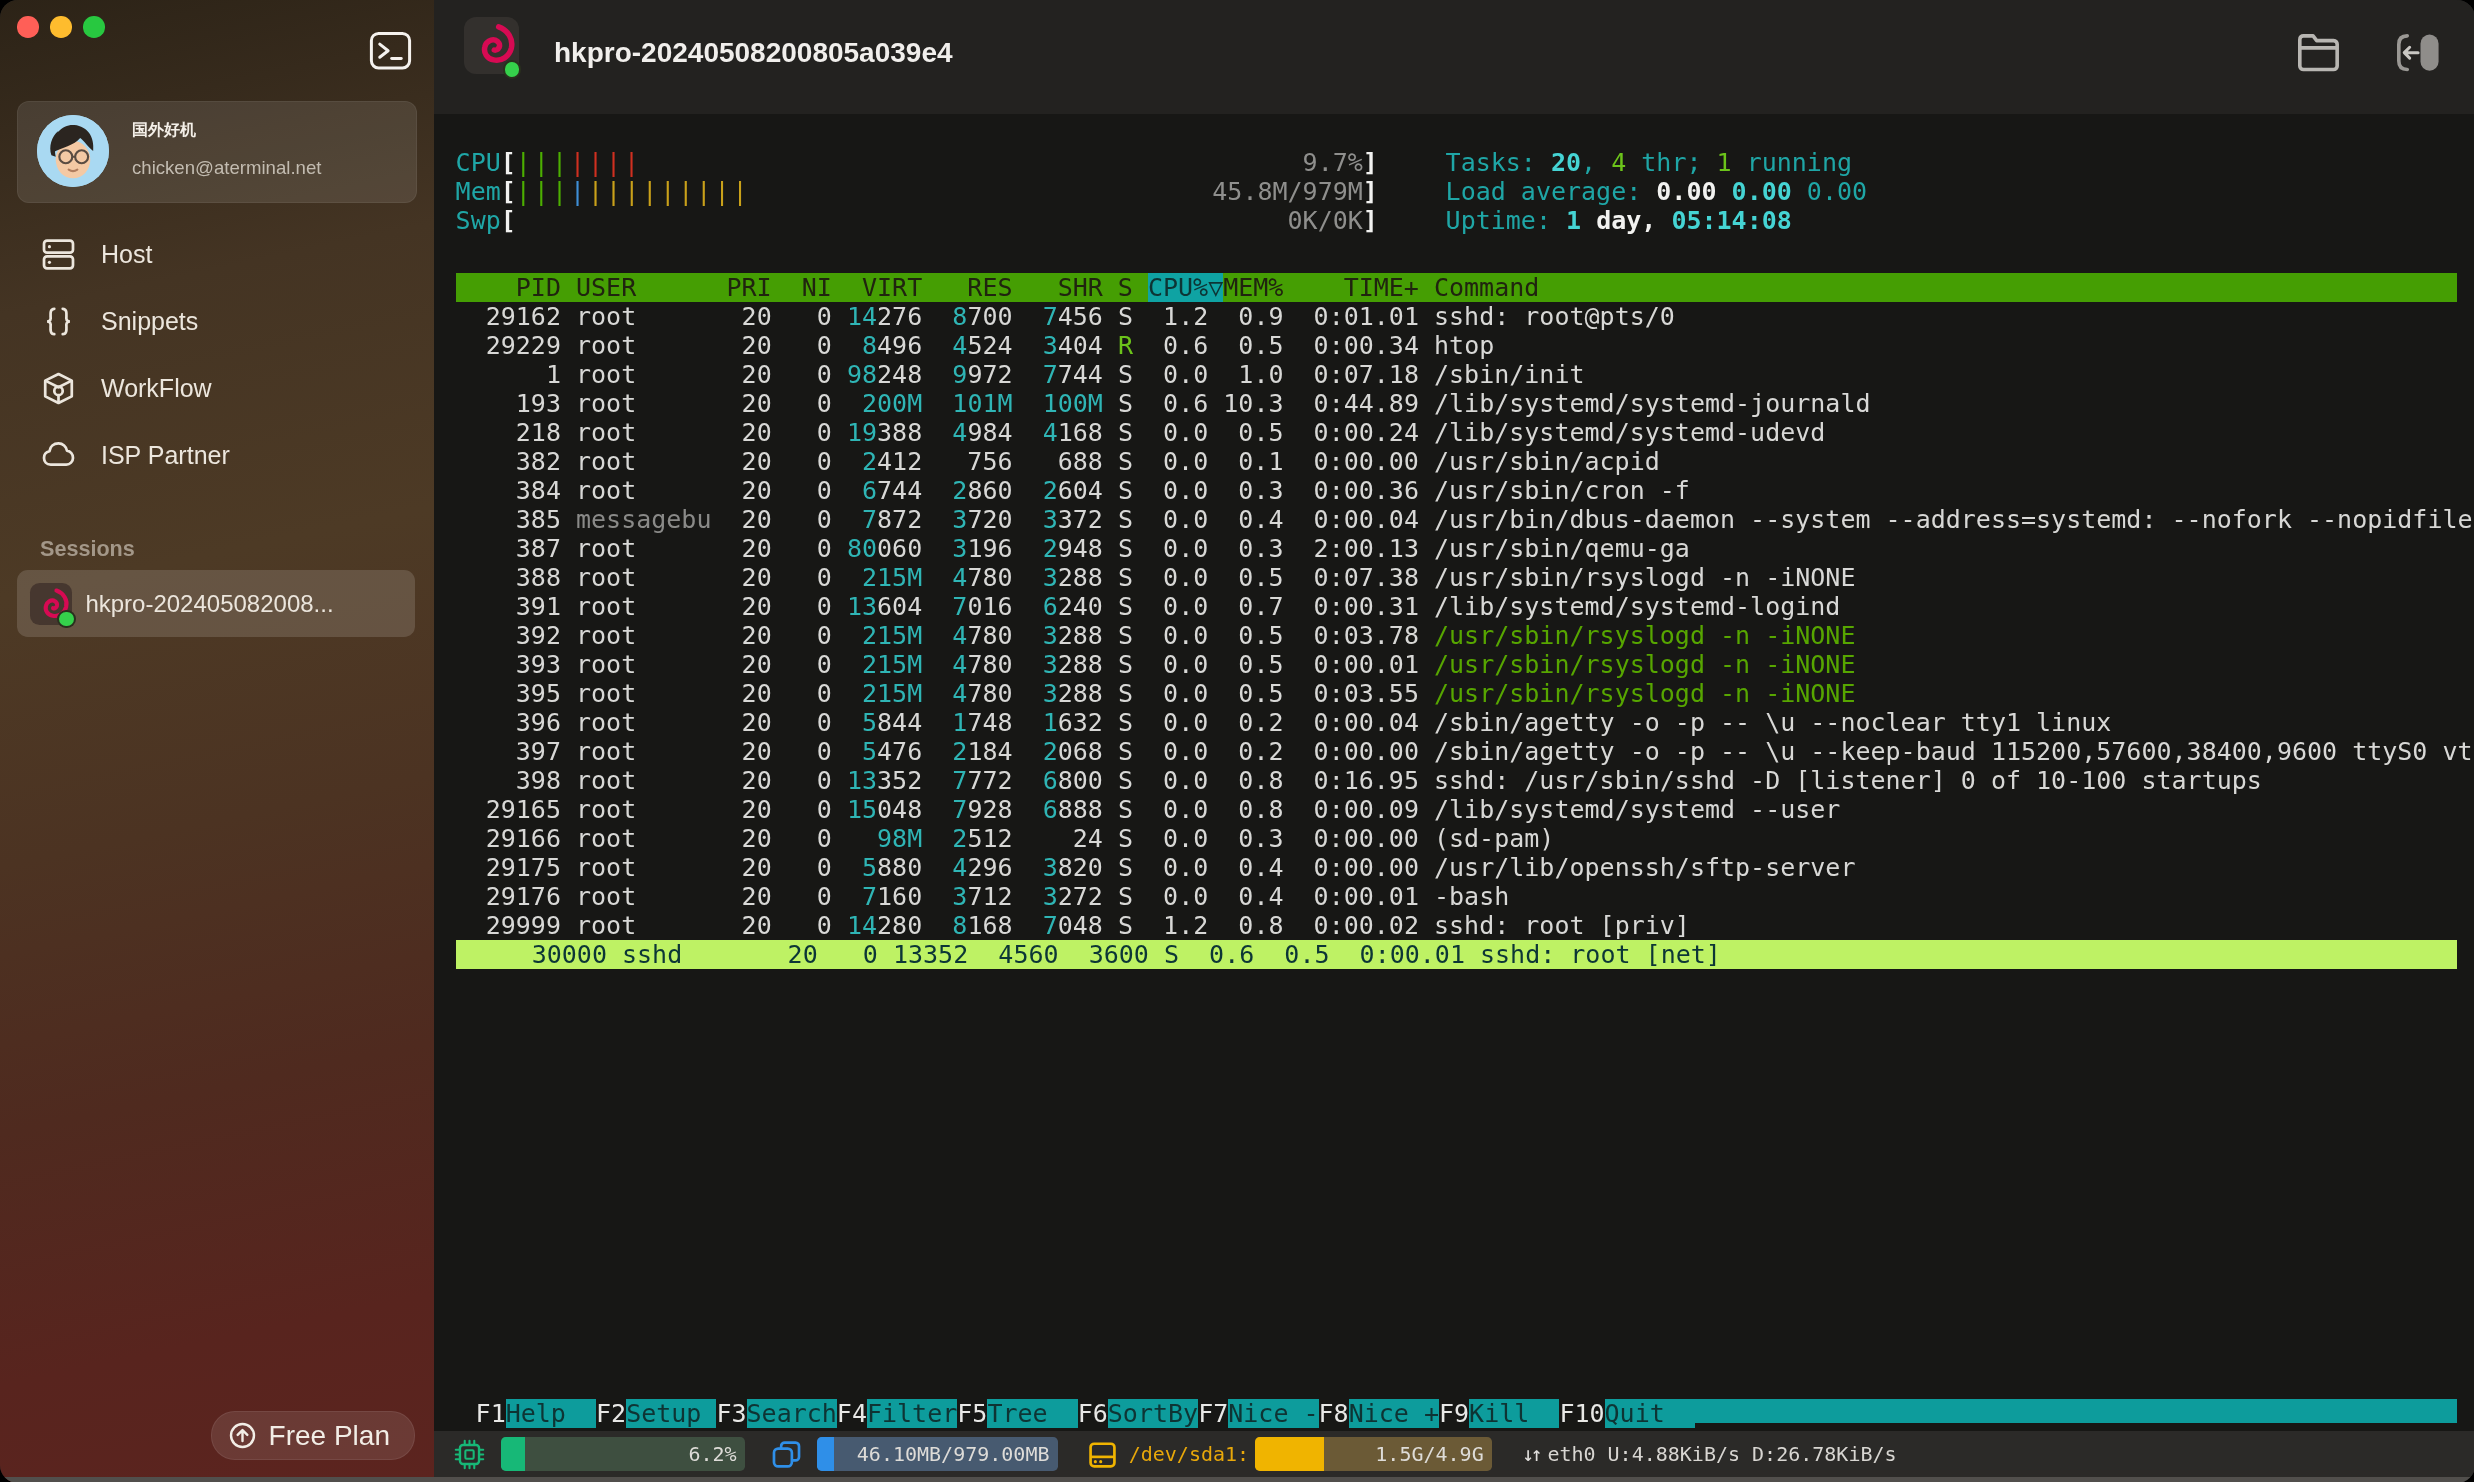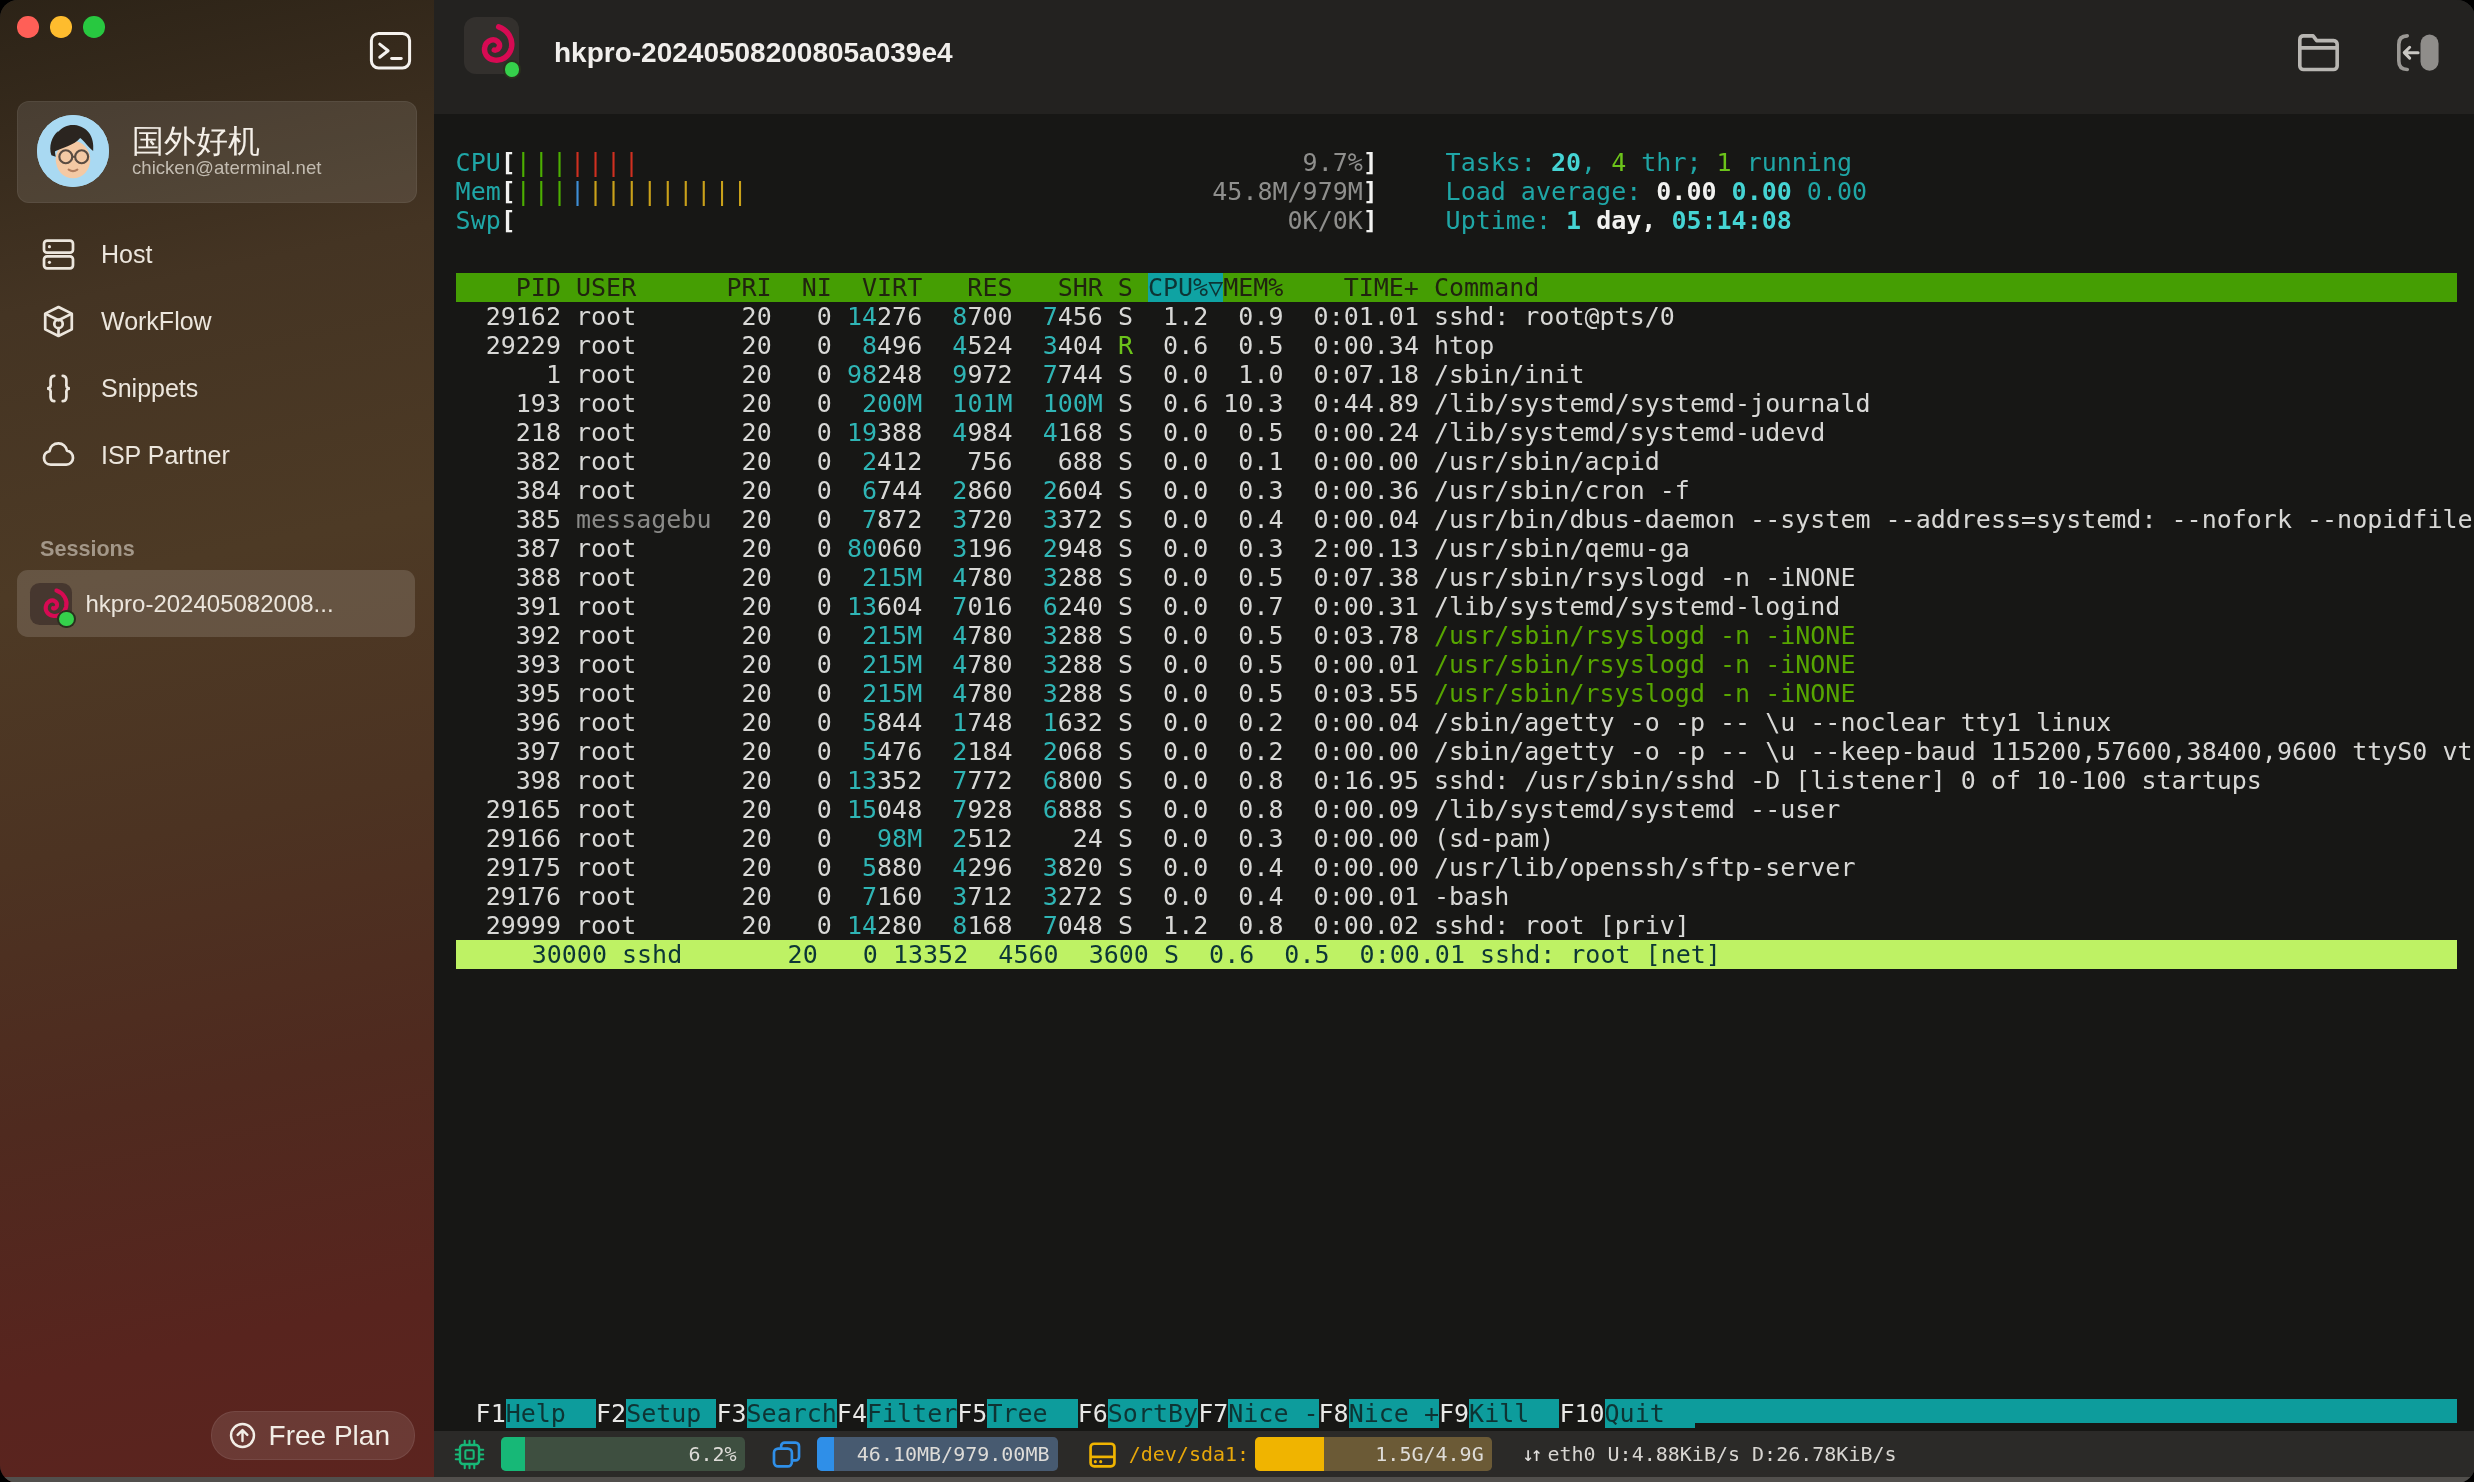--- a/index.html
+++ b/index.html
@@ -9,21 +9,21 @@
   
   .sidebar{position:absolute;left:0;top:0;width:434px;height:100%;
     background:linear-gradient(168deg,#2c2317 0%,#443423 20%,#4d3a25 38%,#4c3322 55%,#4f2a1f 72%,#58241e 88%,#5c241f 100%);}
   .traffic{position:absolute;top:16px;left:17px;display:flex;gap:11.4px;}
   .tl{width:21.6px;height:21.6px;border-radius:50%;}
   .tl.red{background:#ff5f57;} .tl.yellow{background:#febc2e;} .tl.green{background:#28c840;}
   .term-toggle{position:absolute;top:31px;right:21.6px;width:43px;height:40px;}
   .profile-card{position:absolute;left:17px;top:101px;width:398px;height:100px;border-radius:12px;
     background:rgba(255,255,255,.10);border:0.6px solid rgba(255,255,255,.06);}
   .avatar{position:absolute;left:19px;top:13.2px;width:72px;height:72px;border-radius:50%;overflow:hidden;background:#a9d9f2;}
-  .p-name{position:absolute;left:114px;top:18px;font-size:32px;font-weight:400;color:#f4efe8;}
+  .p-name{position:absolute;left:114px;top:18px;font-size:16px;font-weight:700;color:#f4efe8;}
   .p-email{position:absolute;left:114px;top:55px;font-size:18.6px;color:#c3bcb1;}
   .menu{position:absolute;left:17px;top:221px;width:398px;}
   .menu-item{display:flex;align-items:center;height:67px;padding-left:24px;gap:25px;border-radius:9.6px;cursor:default;}
   .menu-item .mi-icon{width:35px;height:35px;flex:0 0 35px;}
   .menu-item .mi-label{font-size:25px;color:#ece6dd;}
   .sessions-label{position:absolute;left:40px;top:536px;font-size:21.6px;font-weight:600;color:#a39788;}
   .session-item{position:absolute;left:17px;top:570px;width:398px;height:67px;border-radius:10.8px;
     background:rgba(255,255,255,.14);display:flex;align-items:center;}
   .sess-ic{position:relative;margin-left:13.2px;width:42px;height:42px;border-radius:9.6px;background:rgba(60,45,40,.75);}
   .sess-name{margin-left:13.2px;font-size:24px;color:#ebe5dc;}
@@ -126,33 +126,33 @@
         <svg class="mi-icon" viewBox="0 0 58 58">
           <rect x="5" y="6" width="48" height="20" rx="5" fill="none" stroke="#ece6dd" stroke-width="4.5"></rect>
           <rect x="5" y="32" width="48" height="20" rx="5" fill="none" stroke="#ece6dd" stroke-width="4.5"></rect>
           <circle cx="14" cy="16" r="2.6" fill="#ece6dd"></circle>
             <circle cx="14" cy="42" r="2.6" fill="#ece6dd"></circle>
         </svg>
         <span class="mi-label">Host</span>
       </div>
       <div class="menu-item">
         <svg class="mi-icon" viewBox="0 0 58 58">
+          <path d="M22 8 C14 8 16 18 16 24 C16 28 12 29 10 29 C12 29 16 30 16 34 C16 40 14 50 22 50" fill="none" stroke="#ece6dd" stroke-width="4.5" stroke-linecap="round"></path>
+          <path d="M36 8 C44 8 42 18 42 24 C42 28 46 29 48 29 C46 29 42 30 42 34 C42 40 44 50 36 50" fill="none" stroke="#ece6dd" stroke-width="4.5" stroke-linecap="round"></path>
+        </svg>
+        <span class="mi-label">Snippets</span>
+      </div>
+      <div class="menu-item">
+        <svg class="mi-icon" viewBox="0 0 58 58">
           <path d="M29 5 L51 16 L51 42 L29 53 L7 42 L7 16 Z" fill="none" stroke="#ece6dd" stroke-width="4.5" stroke-linejoin="round"></path>
           <path d="M7 16 L29 27 L51 16" fill="none" stroke="#ece6dd" stroke-width="4.5" stroke-linejoin="round"></path>
           <circle cx="29" cy="33" r="7" fill="none" stroke="#ece6dd" stroke-width="4.5"></circle>
           <line x1="29" y1="40" x2="29" y2="52" stroke="#ece6dd" stroke-width="4.5"></line>
         </svg>
         <span class="mi-label">WorkFlow</span>
-      </div>
-      <div class="menu-item">
-        <svg class="mi-icon" viewBox="0 0 58 58">
-          <path d="M22 8 C14 8 16 18 16 24 C16 28 12 29 10 29 C12 29 16 30 16 34 C16 40 14 50 22 50" fill="none" stroke="#ece6dd" stroke-width="4.5" stroke-linecap="round"></path>
-          <path d="M36 8 C44 8 42 18 42 24 C42 28 46 29 48 29 C46 29 42 30 42 34 C42 40 44 50 36 50" fill="none" stroke="#ece6dd" stroke-width="4.5" stroke-linecap="round"></path>
-        </svg>
-        <span class="mi-label">Snippets</span>
       </div>
       <div class="menu-item">
         <svg class="mi-icon" viewBox="0 0 58 58">
           <path d="M16 44 C9 44 5 39 5 33 C5 27 9 23 14 22 C15 14 21 9 29 9 C36 9 42 14 43 21 C49 22 53 27 53 33 C53 39 48 44 42 44 Z" fill="none" stroke="#ece6dd" stroke-width="4.5" stroke-linejoin="round"></path>
         </svg>
         <span class="mi-label">ISP Partner</span>
       </div>
     </div>
 
     <div class="sessions-label">Sessions</div>

